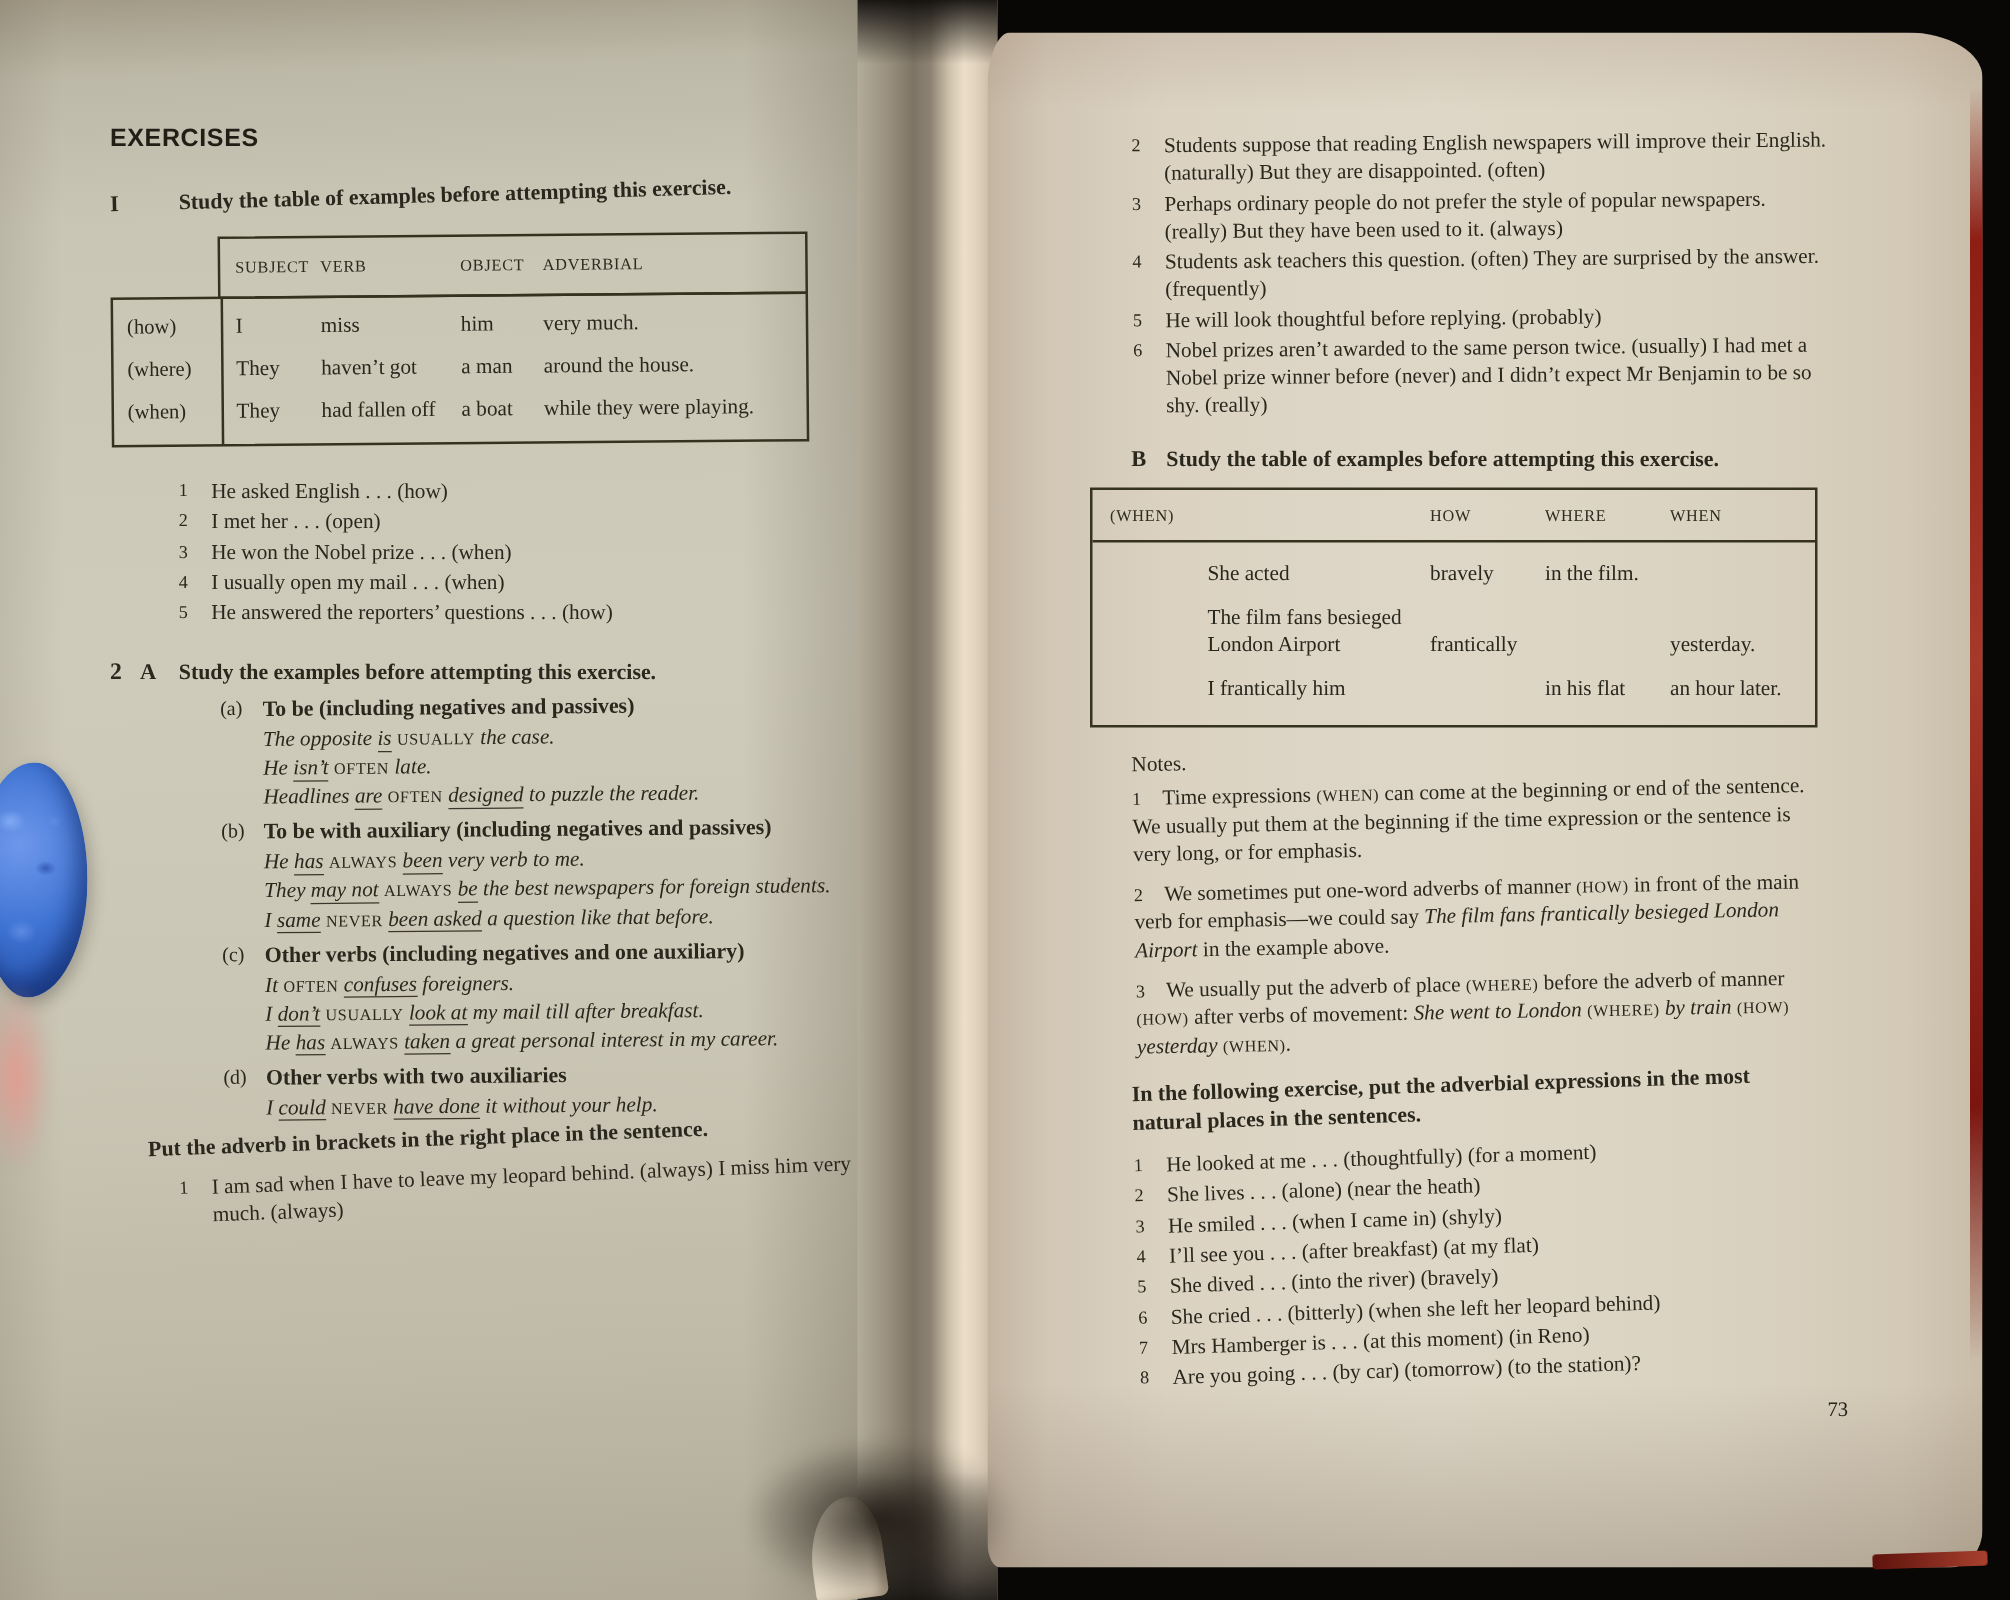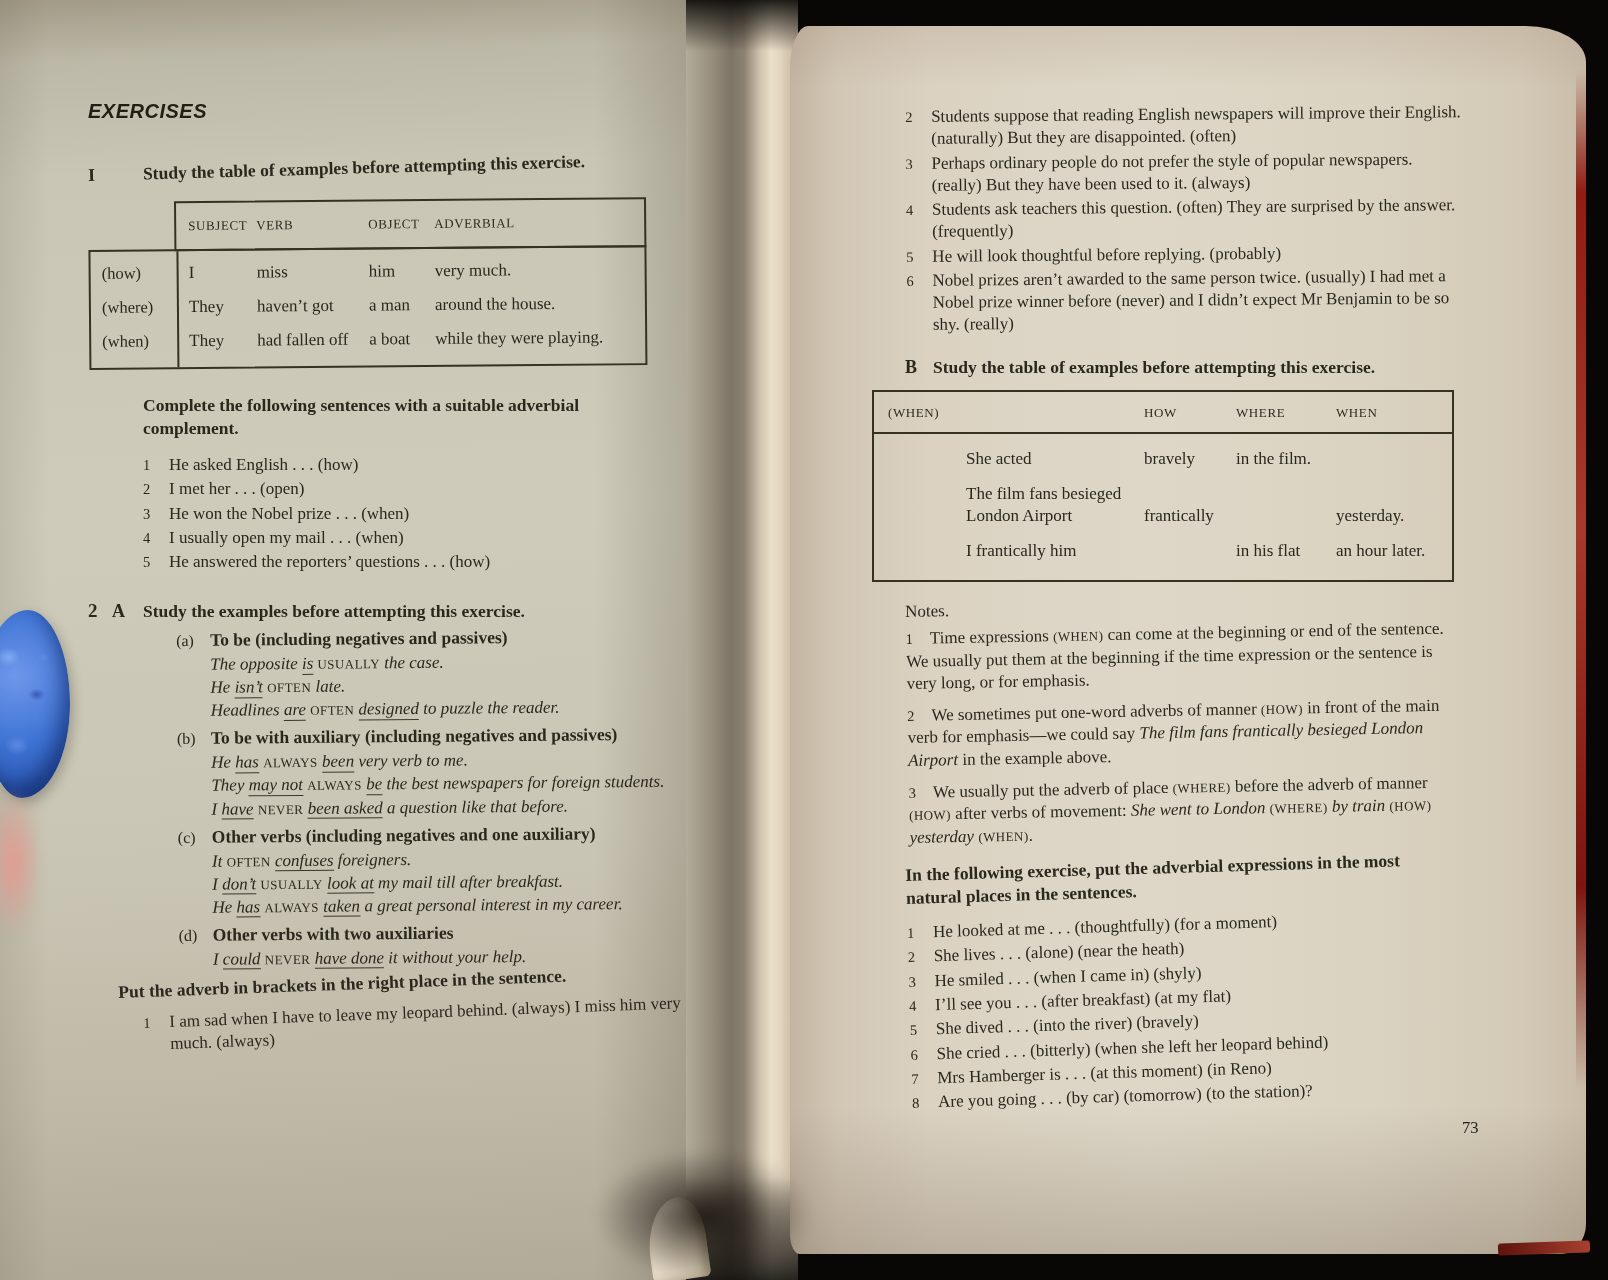--- a/index.html
+++ b/index.html
@@ -42,21 +42,21 @@
   .gutter-shadow-bottom{position:absolute;left:596px;top:1150px;width:216px;height:130px;
     background:radial-gradient(closest-side, rgba(15,10,6,0.8), rgba(15,10,6,0.35) 55%, transparent);filter:blur(6px);}
   .gutter-curl{position:absolute;left:648px;top:1198px;width:58px;height:82px;
     background:linear-gradient(100deg,#efe5d0,#cfc2ab);border-radius:60% 40% 10% 10% / 70% 50% 8% 8%;
     transform:rotate(-8deg);box-shadow:inset -6px 0 8px rgba(90,75,55,0.4);}
 
   
   .col-left{position:absolute;left:88px;top:100px;width:600px;}
   .col-right{position:absolute;left:115px;top:80px;width:556px;}
   .h1{font-family:"Liberation Sans",sans-serif;font-weight:bold;font-size:20px;letter-spacing:0.5px;
-      color:#211e15;margin:0 0 42px 0;font-style:italic;}
+      color:#211e15;margin:0 0 30px 0;}
   .row{display:flex;align-items:baseline;}
   .bold{font-weight:bold;}
   .fs17{font-size:17.5px;}
   .exnum{font-weight:bold;font-size:18px;width:55px;flex:none;}
   .num2{font-weight:bold;font-size:19px;width:24px;flex:none;}
   .let2{font-weight:bold;font-size:18px;width:31px;flex:none;}
   .letB{font-weight:bold;font-size:18px;width:28px;flex:none;}
   .instr{font-weight:bold;font-size:17.5px;line-height:1.32;margin:0;}
   .tilt-a{transform:rotate(-1.6deg);transform-origin:left center;}
   .tilt-b{transform:rotate(-0.5deg);transform-origin:left top;}
@@ -134,21 +134,20 @@
           <span class="t1c">around the house.</span>
 
           <span class="t1lab">(when)</span>
           <span class="t1c">They</span>
           <span class="t1c">had fallen off</span>
           <span class="t1c">a boat</span>
           <span class="t1c">while they were playing.</span>
         </div>
       </div>
 
-      <p class="instr" style="margin:0 0 14px 55px;width:520px">Complete the following sentences with a suitable adverbial complement.</p>
 
       <div class="items" style="margin:0 0 26px 55px;width:545px">
           <div class="xitem">
             <span class="xnum">1</span>
             <span class="xtxt"><span class="seg-r">He asked English . . . (how)</span></span>
           </div>
           <div class="xitem">
             <span class="xnum">2</span>
             <span class="xtxt"><span class="seg-r">I met her . . . (open)</span></span>
           </div>
@@ -183,21 +182,21 @@
             <div style="font-size:17px;line-height:1.36"><span class="seg-i">Headlines </span><span class="seg-iu">are</span><span class="seg-i"> </span><span class="seg-c">OFTEN</span><span class="seg-i"> </span><span class="seg-iu">designed</span><span class="seg-i"> to puzzle the reader.</span></div>
           </div>
         </div>
 
         <div style="display:grid;grid-template-columns:34px 1fr;margin-bottom:6px">
           <span style="font-size:16px;padding-top:2px">(b)</span>
           <div>
             <div class="bold fs17" style="margin-bottom:2px">To be with auxiliary (including negatives and passives)</div>
             <div style="font-size:17px;line-height:1.36"><span class="seg-i">He </span><span class="seg-iu">has</span><span class="seg-i"> </span><span class="seg-c">ALWAYS</span><span class="seg-i"> </span><span class="seg-iu">been</span><span class="seg-i"> very verb to me.</span></div>
             <div style="font-size:17px;line-height:1.36"><span class="seg-i">They </span><span class="seg-iu">may not</span><span class="seg-i"> </span><span class="seg-c">ALWAYS</span><span class="seg-i"> </span><span class="seg-iu">be</span><span class="seg-i"> the best newspapers for foreign students.</span></div>
-            <div style="font-size:17px;line-height:1.36"><span class="seg-i">I </span><span class="seg-iu">have</span><span class="seg-i"> </span><span class="seg-c">NEVER</span><span class="seg-i"> </span><span class="seg-iu">been asked</span><span class="seg-i"> a question like that before.</span></div>
+            <div style="font-size:17px;line-height:1.36"><span class="seg-i">I </span><span class="seg-iu">same</span><span class="seg-i"> </span><span class="seg-c">NEVER</span><span class="seg-i"> </span><span class="seg-iu">been asked</span><span class="seg-i"> a question like that before.</span></div>
           </div>
         </div>
 
         <div style="display:grid;grid-template-columns:34px 1fr;margin-bottom:6px">
           <span style="font-size:16px;padding-top:2px">(c)</span>
           <div>
             <div class="bold fs17" style="margin-bottom:2px">Other verbs (including negatives and one auxiliary)</div>
             <div style="font-size:17px;line-height:1.36"><span class="seg-i">It </span><span class="seg-c">OFTEN</span><span class="seg-i"> </span><span class="seg-iu">confuses</span><span class="seg-i"> foreigners.</span></div>
             <div style="font-size:17px;line-height:1.36"><span class="seg-i">I </span><span class="seg-iu">don’t</span><span class="seg-i"> </span><span class="seg-c">USUALLY</span><span class="seg-i"> </span><span class="seg-iu">look at</span><span class="seg-i"> my mail till after breakfast.</span></div>
             <div style="font-size:17px;line-height:1.36"><span class="seg-i">He </span><span class="seg-iu">has</span><span class="seg-i"> </span><span class="seg-c">ALWAYS</span><span class="seg-i"> </span><span class="seg-iu">taken</span><span class="seg-i"> a great personal interest in my career.</span></div>

